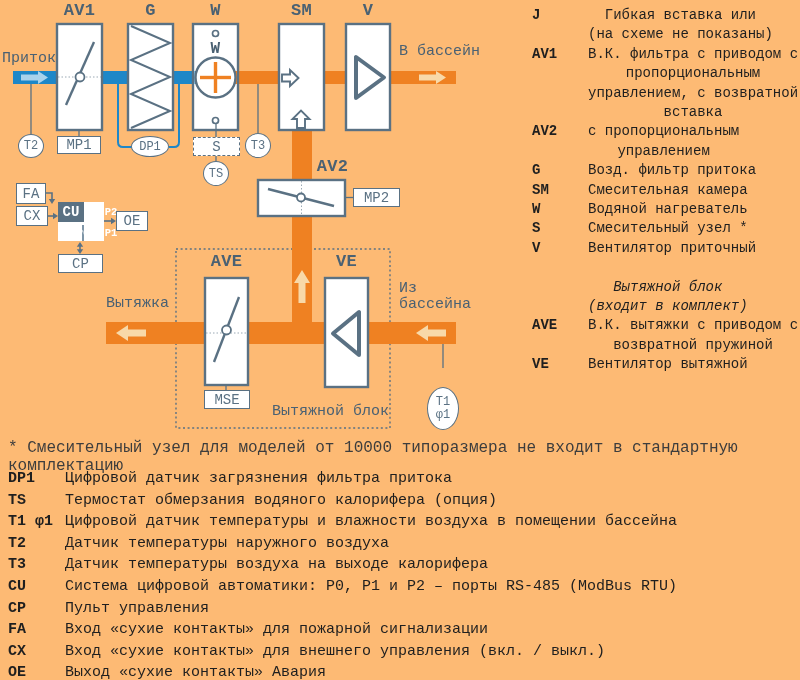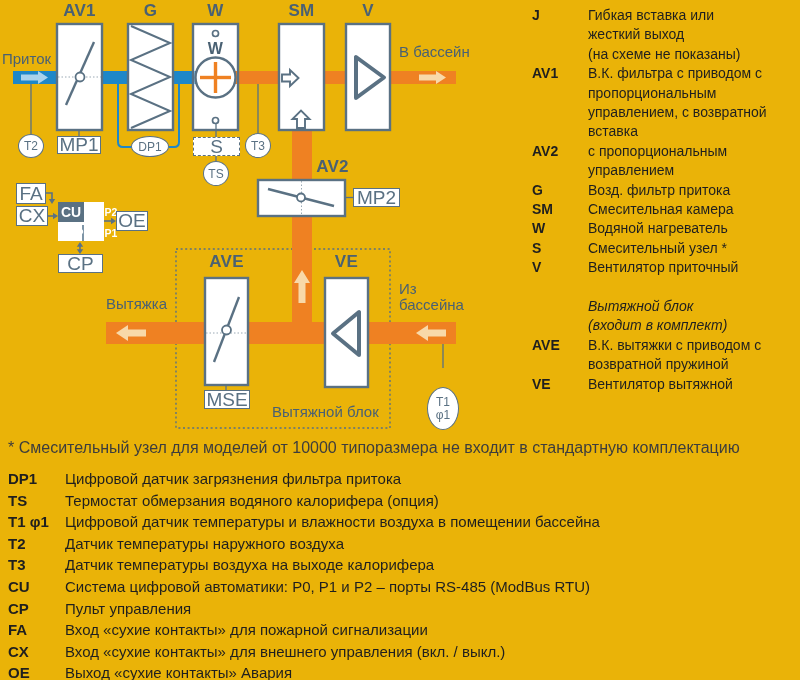--- a/index.html
+++ b/index.html
@@ -1,50 +1,50 @@
 <!DOCTYPE html>
 <html style="--duct-blue: #1e87c8; --duct-blue-light: #a9d2ec; --duct-orange: #ef8122; --duct-orange-light: #f8d9a9; --outline-slate: #5a7183; --diagram-label: #4a6173; --legend-text: #1f1f1f;"><head>
 <meta charset="utf-8">
 <style>
   :root{
     --duct-blue:#1e87c8; --duct-blue-light:#a9d2ec;
     --duct-orange:#ef8122; --duct-orange-light:#f8d9a9;
     --outline-slate:#5a7183; --diagram-label:#4a6173; --legend-text:#1f1f1f;
   }
   html,body{margin:0;padding:0;background:#fff;}
-  .page{position:relative;width:800px;height:680px;background:#eab308;overflow:hidden;
-        font-family:Liberation Sans, sans-serif;}
+  .page{position:relative;width:800px;height:680px;background:#fdba74;overflow:hidden;
+        font-family:Liberation Mono, monospace;}
   .diagram{position:absolute;left:0;top:0;width:800px;height:450px;}
   .diagram svg{position:absolute;left:0;top:0;}
 
   .comp-label{position:absolute;font-size:17px;font-weight:bold;color:var(--diagram-label);
               text-align:center;letter-spacing:.3px;}
   .flow-label{position:absolute;font-size:15px;color:var(--diagram-label);line-height:16px;}
 
   .sensor{position:absolute;border:1.6px solid var(--outline-slate);border-radius:50%;
           background:#fff;color:var(--outline-slate);font-size:12px;display:flex;
           align-items:center;justify-content:center;box-sizing:border-box;}
   .sensor-t1{flex-direction:column;line-height:13px;font-size:12px;margin-top:20px;}
   .tagbox{position:absolute;border:1.7px solid var(--outline-slate);background:#fff;
-          color:var(--outline-slate);font-size:19px;display:flex;align-items:center;
+          color:var(--outline-slate);font-size:14px;display:flex;align-items:center;
           justify-content:center;box-sizing:border-box;}
   .tagbox.dashed{border-style:dashed;}
 
   .cu{position:absolute;display:grid;grid-template-columns:26px 17px;grid-template-rows:20px 16px;
       gap:3px;background:#fff;}
   .cu-main{background:var(--outline-slate);color:#fff;font-weight:bold;font-size:14px;
            display:flex;align-items:center;justify-content:center;}
   .cu-port{background:#7e95a7;color:#fff;font-weight:bold;font-size:10.5px;
            display:flex;align-items:center;justify-content:center;margin-left:24px;}
 
   .legend-right{position:absolute;left:532px;top:6px;width:266px;color:var(--legend-text);
                 font-size:14px;line-height:19.4px;}
   .lr-row{display:flex;}
   .lr-key{width:56px;font-weight:bold;flex:none;}
-  .lr-text div{white-space:nowrap;}
+  .lr-text div{white-space:nowrap;text-align:center;}
   .lr-italic .lr-text{font-style:italic;}
   .lr-spacer{height:19.4px;}
 
   .footnote{position:absolute;left:8px;top:439px;width:780px;font-size:16px;color:#3d3d3d;}
 
   .legend-bottom{position:absolute;left:8px;top:468px;width:788px;color:var(--legend-text);
                  font-size:15px;line-height:21.6px;}
   .lb-row{display:flex;}
   .lb-key{width:57px;font-weight:bold;flex:none;}
   .lb-text{white-space:nowrap;}
@@ -174,21 +174,20 @@
     </div>
     <div class="tagbox" style="left:116px;top:211px;width:32px;height:20px">OE</div>
     <div class="tagbox" style="left:58px;top:254px;width:45px;height:19px">CP</div>
   </div>
 
   <div class="legend-right">
       <div class="lr-row">
         <div class="lr-key">J</div>
         <div class="lr-text">
           <div>Гибкая вставка или</div>
-          <div>жесткий выход</div>
           <div>(на схеме не показаны)</div>
         </div>
       </div>
       <div class="lr-row">
         <div class="lr-key">AV1</div>
         <div class="lr-text">
           <div>В.К. фильтра с приводом с</div>
           <div>пропорциональным</div>
           <div>управлением, с возвратной</div>
           <div>вставка</div>

